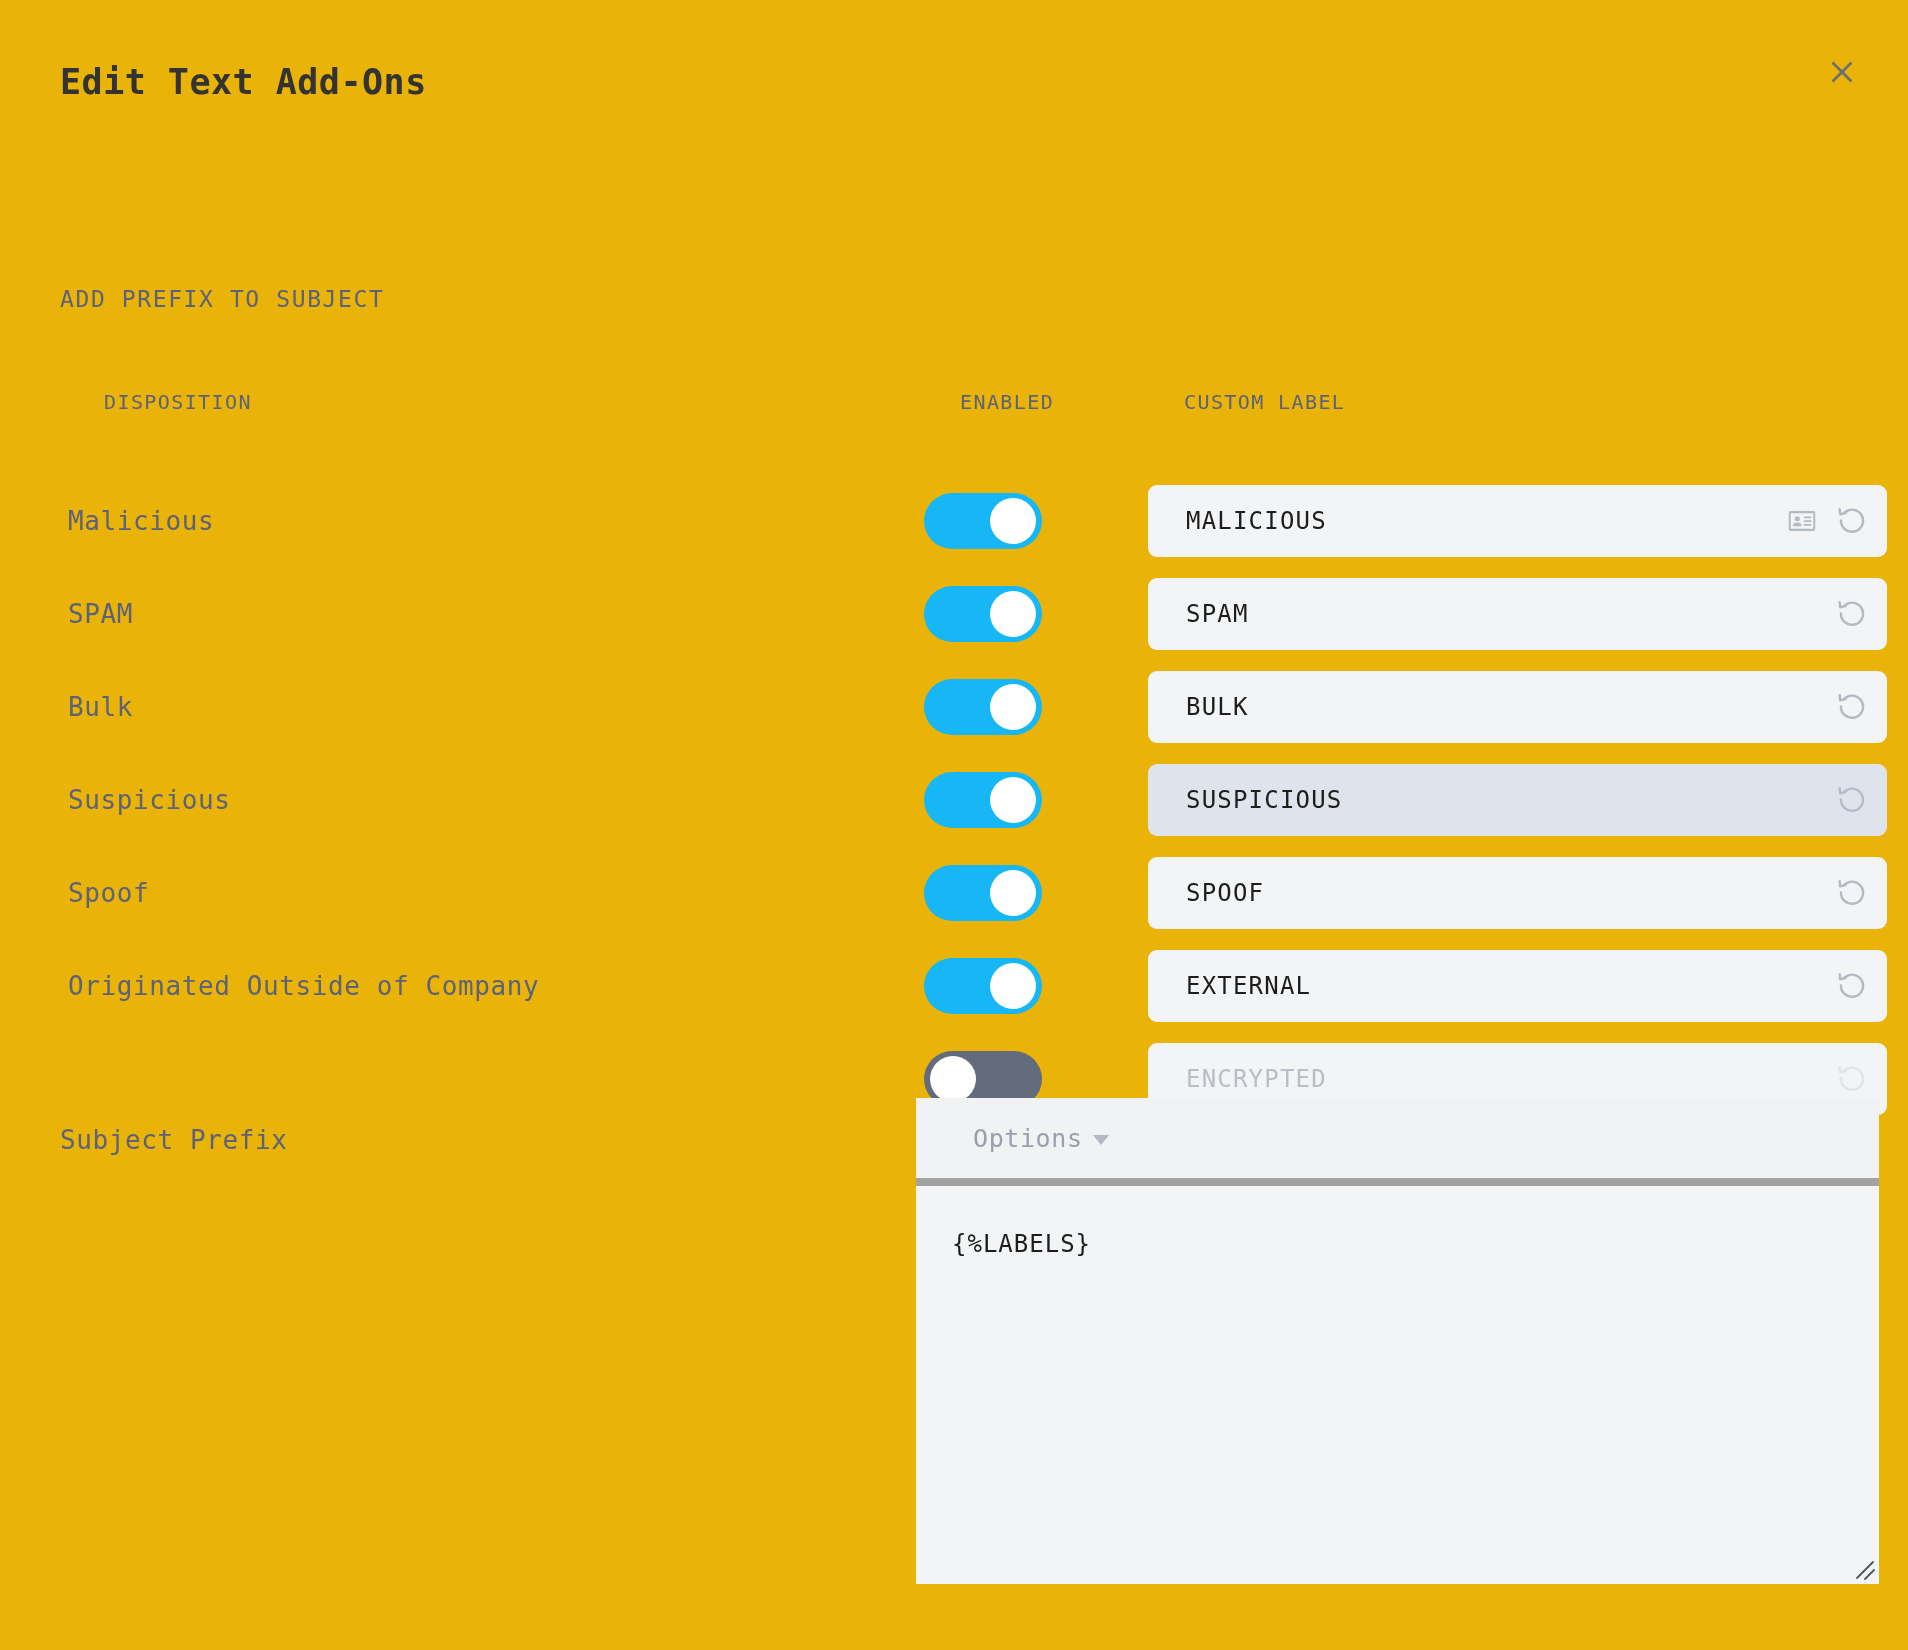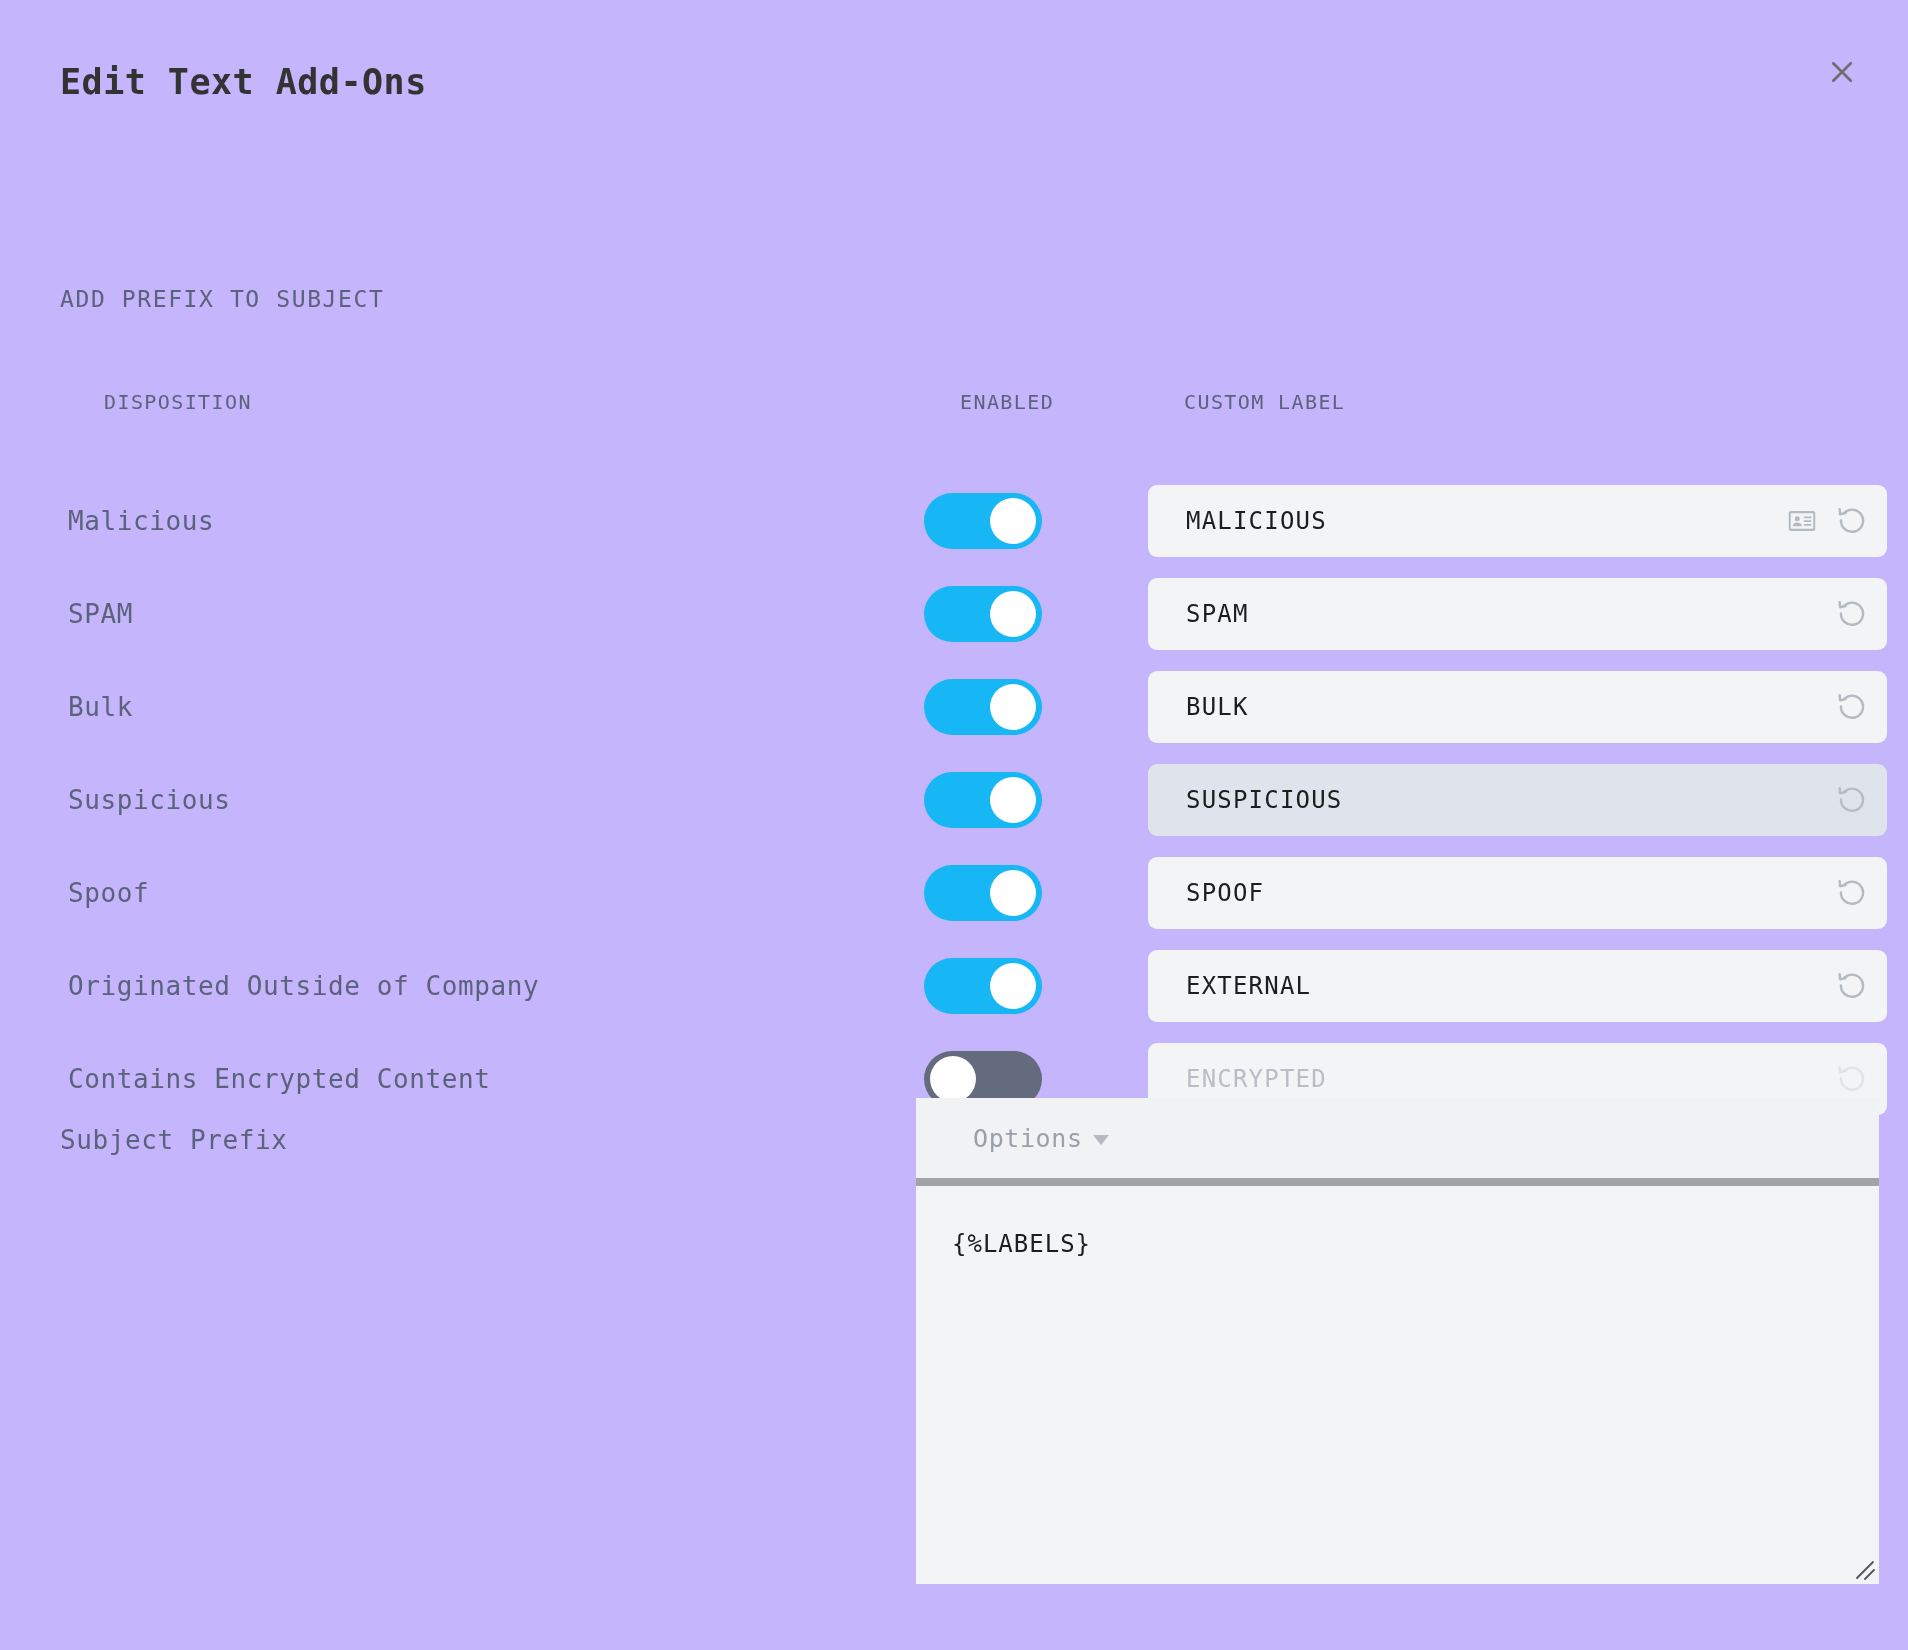--- a/index.html
+++ b/index.html
@@ -9,21 +9,21 @@
     height: 1650px;
     background: #ffffff;
     font-family: "DejaVu Sans Mono", "Liberation Mono", monospace;
     overflow: hidden;
   }
 
   .page {
     position: relative;
     width: 1908px;
     height: 1650px;
-    background: #c4b5fd;
+    background: #eab308;
   }
 
   
   .dialog-title {
     position: absolute;
     left: 60px;
     top: 62px;
     font-size: 35px;
     font-weight: bold;
     color: #333333;
@@ -374,21 +374,20 @@
             <div class="icon-btn">
               <svg width="34" height="34" viewBox="0 0 24 24" fill="none" stroke="currentColor" stroke-width="1.7" stroke-linecap="round" stroke-linejoin="round">
                 <path d="M4.2 11.6a7.8 7.8 0 1 0 2.6-5.6"></path>
                 <polyline points="3.3,3.6 3.6,7.2 7.4,6.4"></polyline>
               </svg>
             </div>
           </div>
         </div>
       </div>
       <div class="row">
-        <div class="row-label">Contains Encrypted Content</div>
         <div class="toggle off">
           <div class="knob"></div>
         </div>
         <div class="label-field disabled">
           <div class="label-value">ENCRYPTED</div>
           <div class="field-icons">
             <div class="icon-btn">
               <svg width="34" height="34" viewBox="0 0 24 24" fill="none" stroke="currentColor" stroke-width="1.7" stroke-linecap="round" stroke-linejoin="round">
                 <path d="M4.2 11.6a7.8 7.8 0 1 0 2.6-5.6"></path>
                 <polyline points="3.3,3.6 3.6,7.2 7.4,6.4"></polyline>

